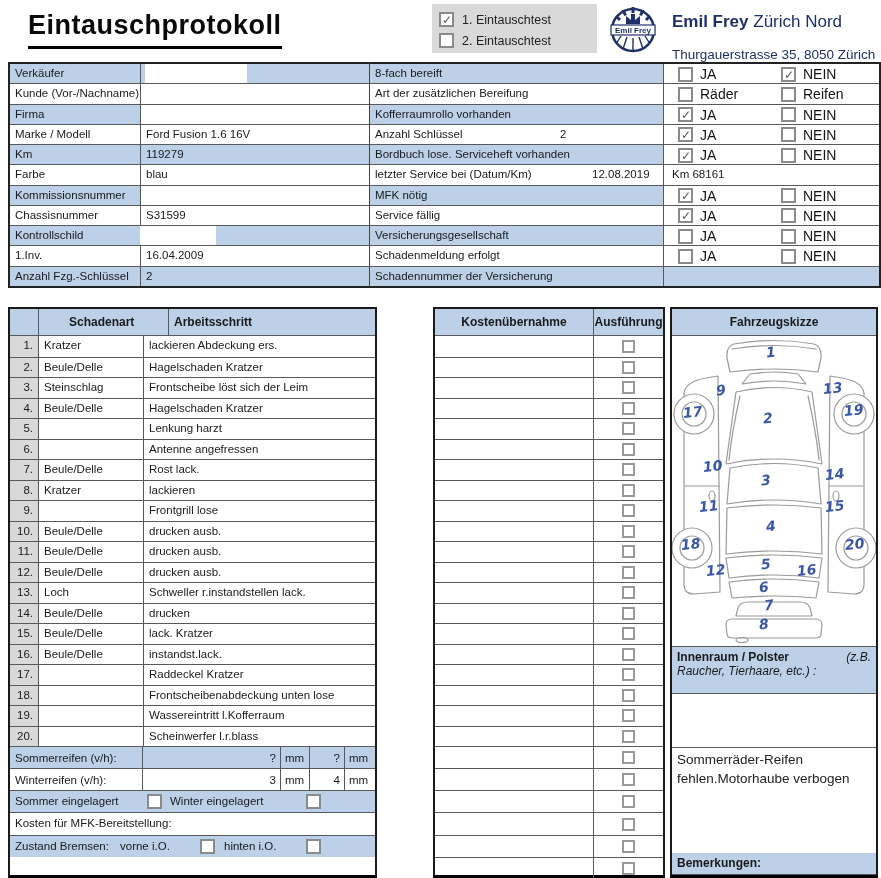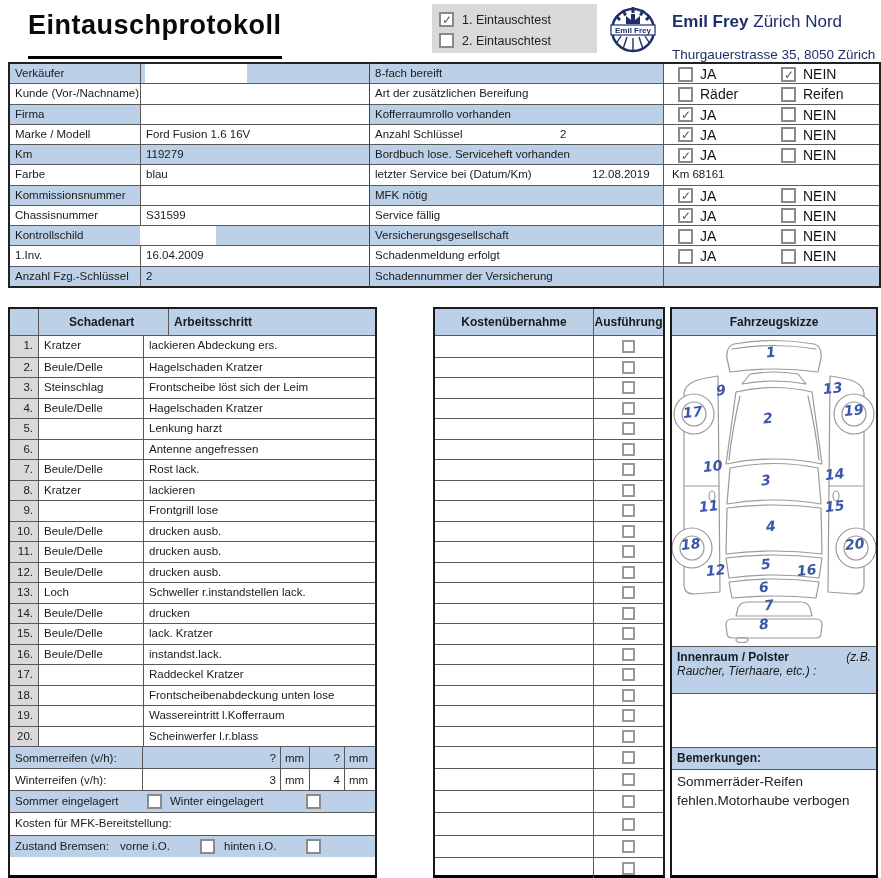--- a/index.html
+++ b/index.html
@@ -1,21 +1,21 @@
 <!DOCTYPE html>
 <html><head>
 <meta charset="utf-8">
 <style>
   * { margin:0; padding:0; box-sizing:border-box; }
   html,body { background:#fff; }
   body { width:881px; height:878px; position:relative; font-family:"Liberation Sans",sans-serif; color:#1a1a1a; overflow:hidden; }
 
   
   #title { position:absolute; left:28px; top:10px; font-size:27px; font-weight:bold; color:#0a0a0a;
-           border-bottom:3px solid #000; padding-bottom:15px; letter-spacing:0.5px; }
+           border-bottom:3px solid #000; padding-bottom:5px; letter-spacing:0.5px; }
   #test-box { position:absolute; left:432px; top:4px; width:165px; height:49px; background:#d9d9d9; padding:5px 0 0 7px; }
   .trow { height:21px; display:flex; align-items:center; }
   .tlab { font-size:12.5px; margin-left:8px; color:#222; }
   #logo { position:absolute; left:608px; top:6px; width:50px; height:48px; }
   #company { position:absolute; left:672px; top:12px; }
   #company .l1 { font-size:17px; color:#1f3069; }
   #company .l1 b { font-weight:bold; }
   #company .l2 { font-size:13.5px; color:#1f3069; margin-top:15px; }
 
   
@@ -679,18 +679,18 @@
       <span class="sknum" style="left: 172px; top: 66px;">19</span>
       <span class="sknum" style="left: 173px; top: 200px;">20</span>
     </div>
   <div id="pinner">
     <i class="hint1">(z.B.</i>
     <b>Innenraum / Polster</b>
     <br>
     <i>Raucher, Tierhaare, etc.) :</i>
   </div>
   <div id="pgap"></div>
-  <div id="bhead">Bemerkungen:</div>
   <div id="bbody">
     <div>Sommerräder-Reifen</div>
     <div>fehlen.Motorhaube verbogen</div>
   </div>
+  <div id="bhead">Bemerkungen:</div>
 </div>
 
 </body></html>

